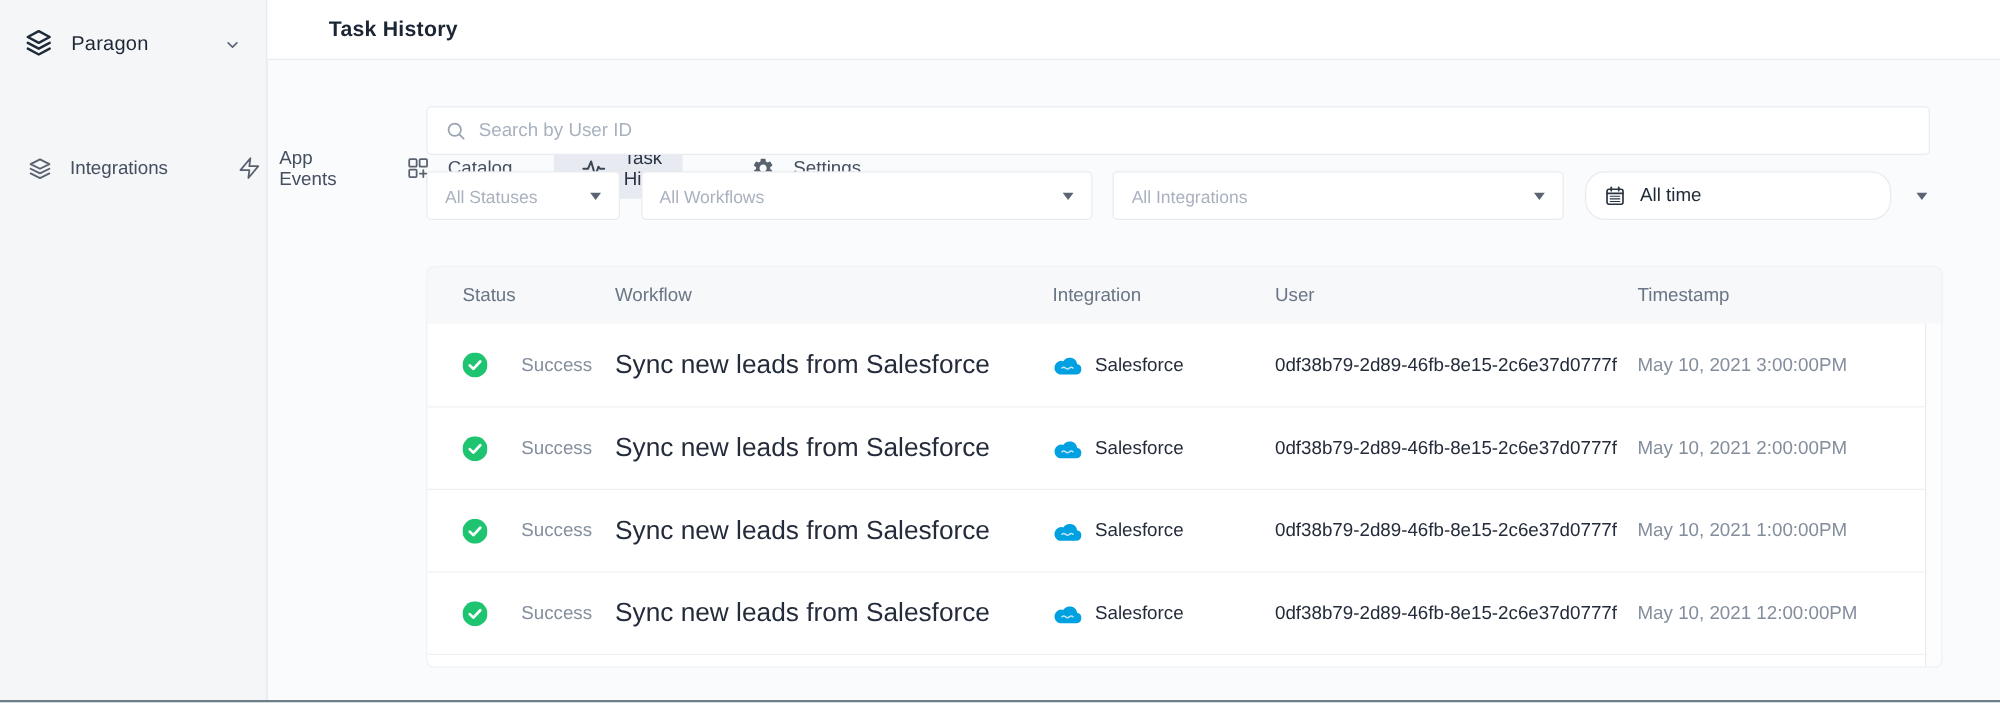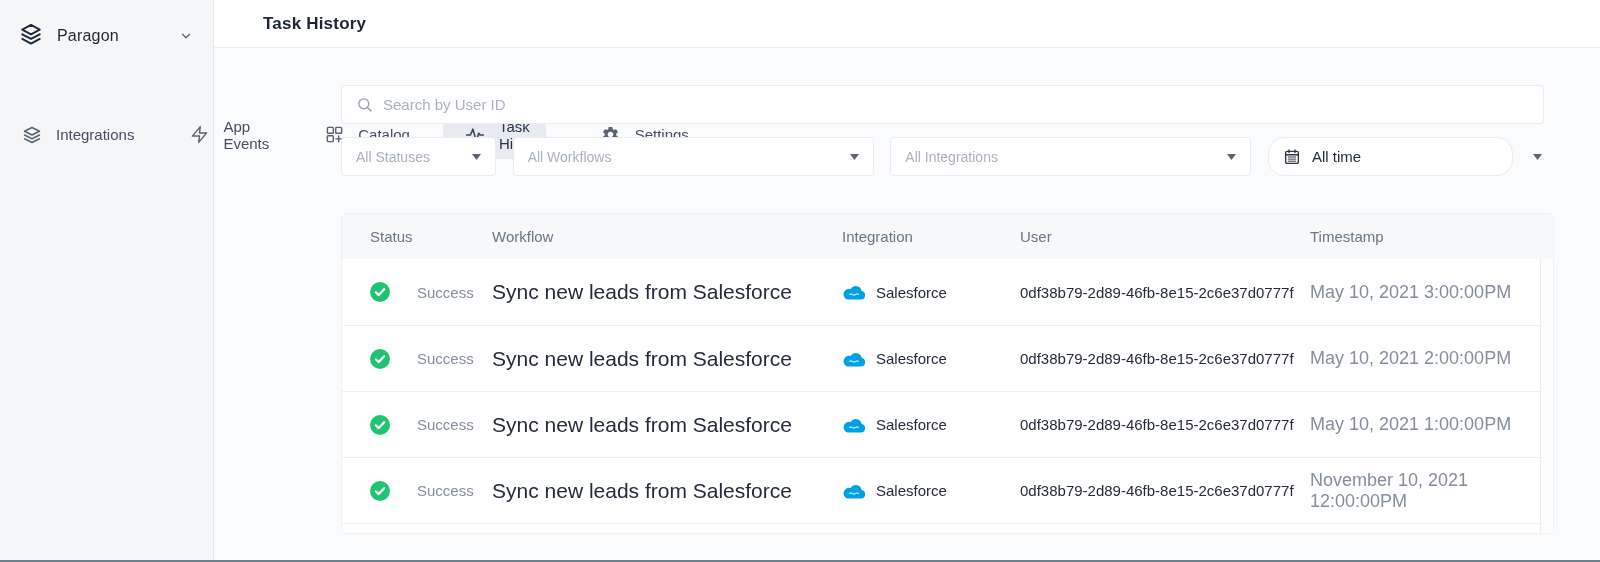--- a/index.html
+++ b/index.html
@@ -51,21 +51,21 @@
   .tgrid { display:grid; grid-template-columns:122px 350px 178px 290px 1fr; align-items:center; padding-left:28px; }
   .thead { height:45px; background:#f6f8fa; font-size:15px; color:#6a7585; font-weight:500; }
   .trow { height:66px; border-top:1px solid #eef1f4; background:#fff; padding-right:14px; }
   .trow:first-of-type { border-top:none; }
   .row-filler { height:14px; border-top:1px solid #eef1f4; background:#fff; }
   .scroll-gutter { position:absolute; top:45px; bottom:0; right:0; width:13px; background:#fdfdfe; border-left:1px solid #e9edf1; }
   .cell-status { display:flex; align-items:center; gap:27px; font-size:15px; color:#848e9d; }
   .cell-workflow { font-size:21px; color:#242b3a; }
   .cell-integration { display:flex; align-items:center; gap:9px; font-size:15px; color:#242b3a; }
   .cell-user { font-size:15px; color:#242b3a; }
-  .cell-time { font-size:18px; color:#848e9d; }
+  .cell-time { font-size:15px; color:#848e9d; }
   .ok-badge { width:20px; height:20px; flex:none; display:flex; }
   .sf-cloud { display:flex; flex:none; }
 
   .window-edge { position:absolute; left:0; right:0; bottom:0; height:2px; background:#6f7f88; }
 </style>
 </head>
 <body>
 
 <div class="app">
 
@@ -301,21 +301,21 @@
                 <span class="cell-integration">
                   <span class="sf-cloud">
                     <svg width="25" height="18" viewBox="0 0 25 18">
                       <path d="M5.6 16.6 h13.2 a4.3 4.3 0 0 0 .9 -8.5 A6.1 6.1 0 0 0 8.6 5.9 A4.9 4.9 0 0 0 5.6 16.6 Z" fill="#00a1e0"></path>
                       <path d="M7.5 11.5 q1.5 -1.3 3 0 q1.5 1.3 3 0 q1.5 -1.3 3 0" fill="none" stroke="#bfe6f7" stroke-width="1.1" stroke-linecap="round"></path>
                     </svg>
                   </span>
                   <span>Salesforce</span>
                 </span>
                 <span class="cell-user">0df38b79-2d89-46fb-8e15-2c6e37d0777f</span>
-                <span class="cell-time">November 10, 2021 12:00:00PM</span>
+                <span class="cell-time">May 10, 2021 12:00:00PM</span>
               </div>
             </div>
 
           <div class="row-filler"></div>
           <div class="scroll-gutter"></div>
         </div>
 
       </div>
     </div>
   </div>

